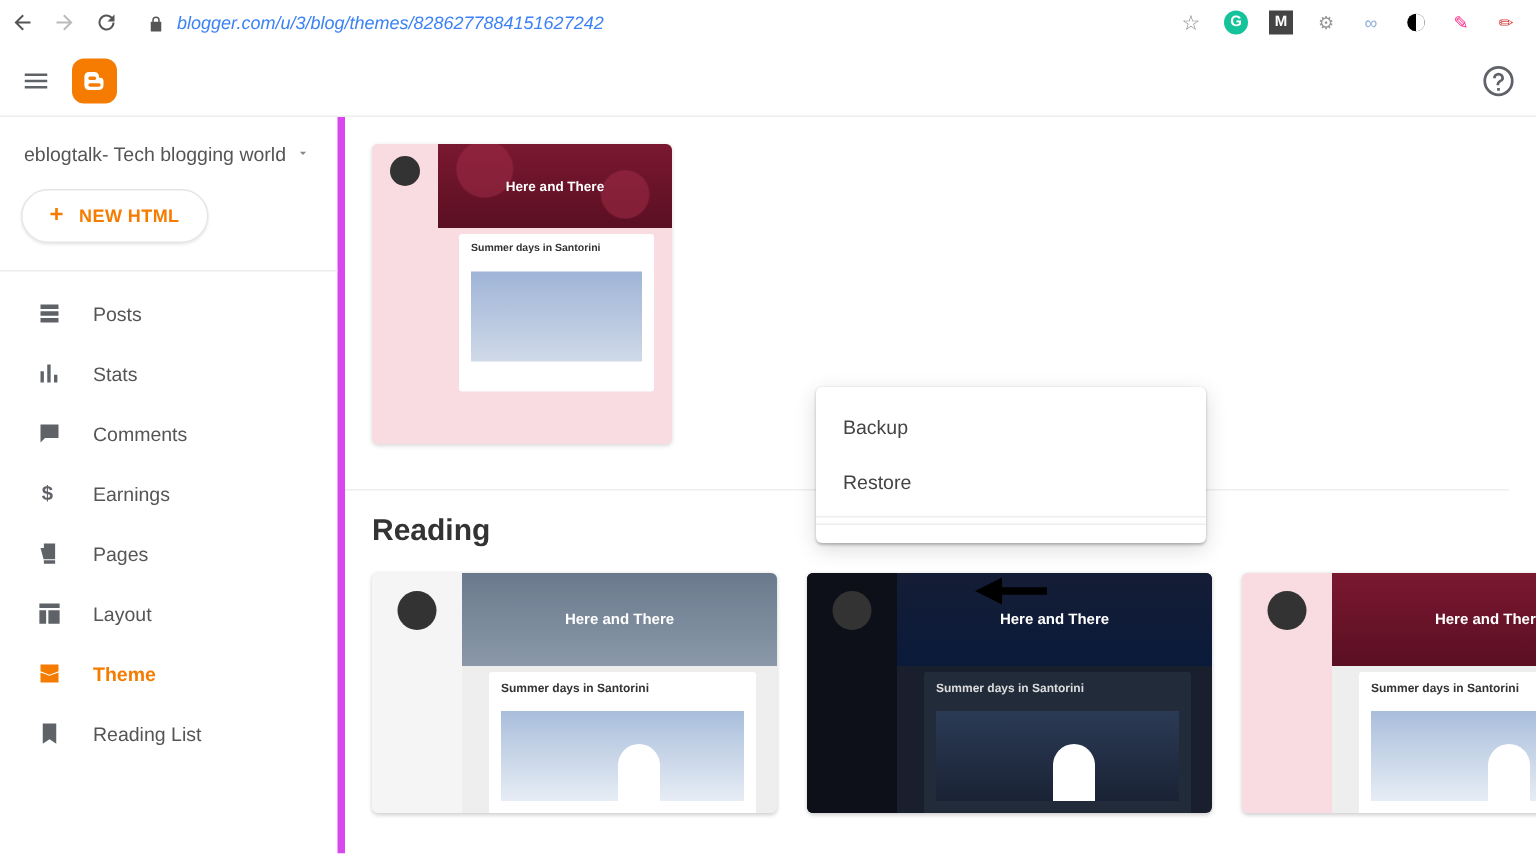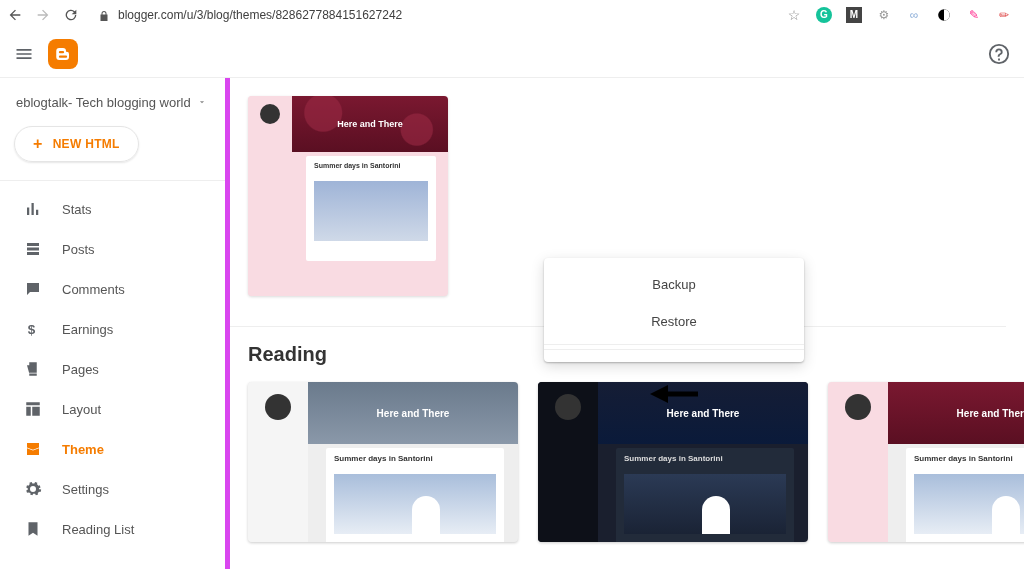--- a/index.html
+++ b/index.html
@@ -2,21 +2,21 @@
 <html><head>
 <meta charset="utf-8">
 <style>
   * { box-sizing: border-box; margin: 0; padding: 0; font-family: Arial, Helvetica, sans-serif; }
   body { background:#fff; width:1024px; height:569px; overflow:hidden; position:relative; }
 
   
   .browser-bar { height:30px; display:flex; align-items:center; padding:0 6px; gap:10px; border-bottom:1px solid transparent; }
   .nav-btn { width:18px; height:18px; display:flex; align-items:center; justify-content:center; color:#555; cursor:pointer; }
   .nav-btn.disabled { color:#bbb; }
-  .addr { flex:1; display:flex; align-items:flex-end; gap:8px; color:#404040; font-size:12px; padding-left:8px; }
+  .addr { flex:1; display:flex; align-items:flex-end; gap:8px; color:#3b82f6; font-size:12px; padding-left:8px;font-style:italic; }
   .lock-icon { width:12px; height:12px; }
   .ext-icons { display:flex; align-items:center; gap:14px; padding-right:6px; }
   .ext-icons > * { width:16px; height:16px; display:flex; align-items:center; justify-content:center; font-size:12px; }
 
   
   .app-bar { height:48px; display:flex; align-items:center; padding:0 14px; gap:14px; border-bottom:1px solid #eee; }
   .hamburger { width:20px; height:20px; color:#5f6368; cursor:pointer; }
   .blogger-logo { width:30px; height:30px; background:#f57c00; border-radius:8px; display:flex; align-items:center; justify-content:center; color:#fff; font-size:18px; font-weight:bold; }
   .app-bar-spacer { flex:1; }
   .help-icon { width:22px; height:22px; color:#5f6368; cursor:pointer; }
@@ -51,21 +51,21 @@
   .tt-card .ttitle{font-weight:bold; font-size:7px; margin-bottom:2px;}
   .tt-card .tdate{color:#888;}
   .tt-card .timg{height:60px;background:linear-gradient(#9fb4d7,#cfd9e8);margin-top:4px;}
 
   .my-theme-info { flex:1; padding-top:6px; }
   .mt-label { color:#888; font-size:13px; font-weight:600; margin-bottom:10px; }
   .mt-name { color:#333; font-size:15px; font-weight:700; }
 
   
   .dropdown { position:absolute; left:314px; top:180px; width:260px; background:#fff; border-radius:4px; box-shadow:0 1px 2px rgba(0,0,0,0.25),0 4px 14px rgba(0,0,0,0.15); z-index:20; padding:8px 0; }
-  .dd-item { padding:11px 18px; font-size:13px; color:#444; cursor:pointer;text-align:center; }
+  .dd-item { padding:11px 18px; font-size:13px; color:#444; cursor:pointer; }
   .dd-sep{border-top:1px solid #eee; margin:4px 0;}
   .dd-item.boxed { border:3px solid #000; margin-left:10px; padding:8px 10px; display:inline-block; }
 
   .arrow-annot { position:absolute; left:420px; top:303px; z-index:21;}
   .arrow-annot svg{overflow:visible;}
 
   .section-divider { border-top:1px solid #eee; margin:30px 18px 16px 0; }
   .section-title { font-size:20px; font-weight:700; color:#333; padding:0 0 16px 18px; }
 
   .gallery { display:flex; gap:20px; padding-left:18px; }
@@ -162,32 +162,32 @@
       </span>
     </div>
     <div class="new-post">
       <span class="plus">+</span>
       <span>NEW HTML</span>
     </div>
     <div class="sb-divider"></div>
 
     <div class="sb-item">
       <svg width="18" height="18" viewBox="0 0 24 24">
+          <path d="M4 4h16v4H4zM4 10h16v4H4zM4 16h16v4H4z"></path>
+        </svg>
+      <span>Posts</span>
+    </div>
+    <div class="sb-item">
+      <svg width="18" height="18" viewBox="0 0 24 24">
           <path d="M4 20h3V10H4zM10 20h3V4h-3zM16 20h3v-7h-3z"></path>
         </svg>
       <span>Stats</span>
     </div>
     <div class="sb-item">
       <svg width="18" height="18" viewBox="0 0 24 24">
-          <path d="M4 4h16v4H4zM4 10h16v4H4zM4 16h16v4H4z"></path>
-        </svg>
-      <span>Posts</span>
-    </div>
-    <div class="sb-item">
-      <svg width="18" height="18" viewBox="0 0 24 24">
           <path d="M4 4h16v12H8l-4 4z"></path>
         </svg>
       <span>Comments</span>
     </div>
     <div class="sb-item">
       <svg width="18" height="18" viewBox="0 0 24 24">
           <text x="5" y="18" font-size="18" font-weight="bold">$</text>
         </svg>
       <span>Earnings</span>
     </div>
@@ -201,26 +201,20 @@
       <svg width="18" height="18" viewBox="0 0 24 24">
           <path d="M3 3h18v4H3zM3 9h6v12H3zM11 9h10v12H11z"></path>
         </svg>
       <span>Layout</span>
     </div>
     <div class="sb-item active">
       <svg width="18" height="18" viewBox="0 0 24 24">
           <path d="M4 4h16v6l-8 3-8-3zM12 14l8-3v9H4v-9z"></path>
         </svg>
       <span>Theme</span>
-    </div>
-    <div class="sb-item">
-      <svg width="18" height="18" viewBox="0 0 24 24">
-          <path d="M12 8a4 4 0 1 0 0 8 4 4 0 0 0 0-8zm9 4l2 1-1 3-2-.5a9 9 0 0 1-1.7 1.7l.5 2-3 1-1-2a9 9 0 0 1-2.6 0l-1 2-3-1 .5-2A9 9 0 0 1 6 16.5L4 17l-1-3 2-1a9 9 0 0 1 0-2L3 10l1-3 2 .5A9 9 0 0 1 7.7 5.8L7.2 3.8l3-1 1 2a9 9 0 0 1 2.6 0l1-2 3 1-.5 2A9 9 0 0 1 19 7.5l2-.5 1 3-2 1a9 9 0 0 1 0 2z"></path>
-        </svg>
-      <span>Settings</span>
     </div>
     <div class="sb-item">
       <svg width="18" height="18" viewBox="0 0 24 24">
           <path d="M6 3h12v18l-6-4-6 4z"></path>
         </svg>
       <span>Reading List</span>
     </div>
   </div>
 
   <div class="content">

